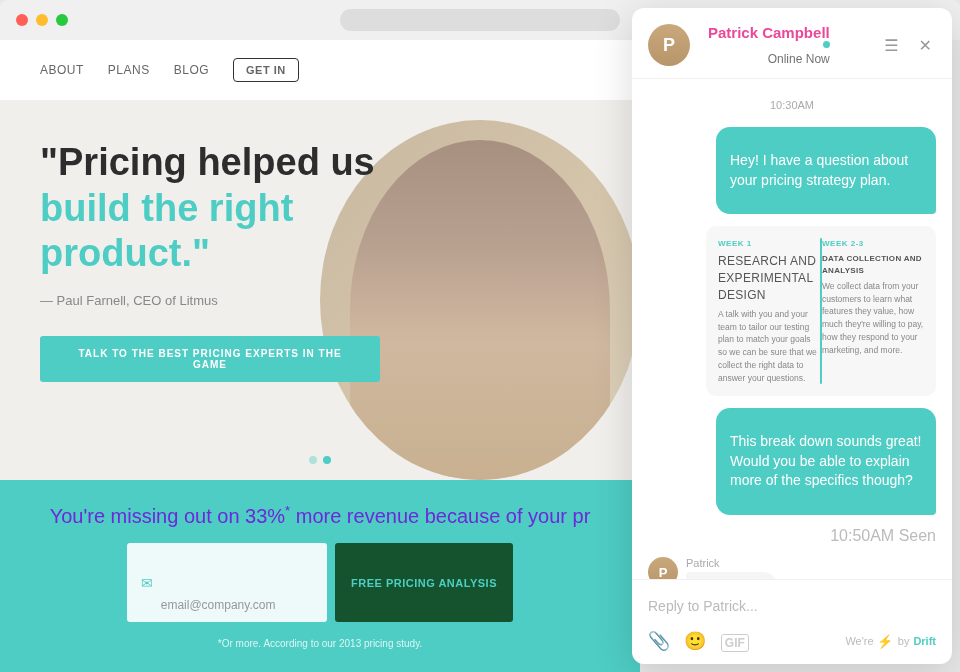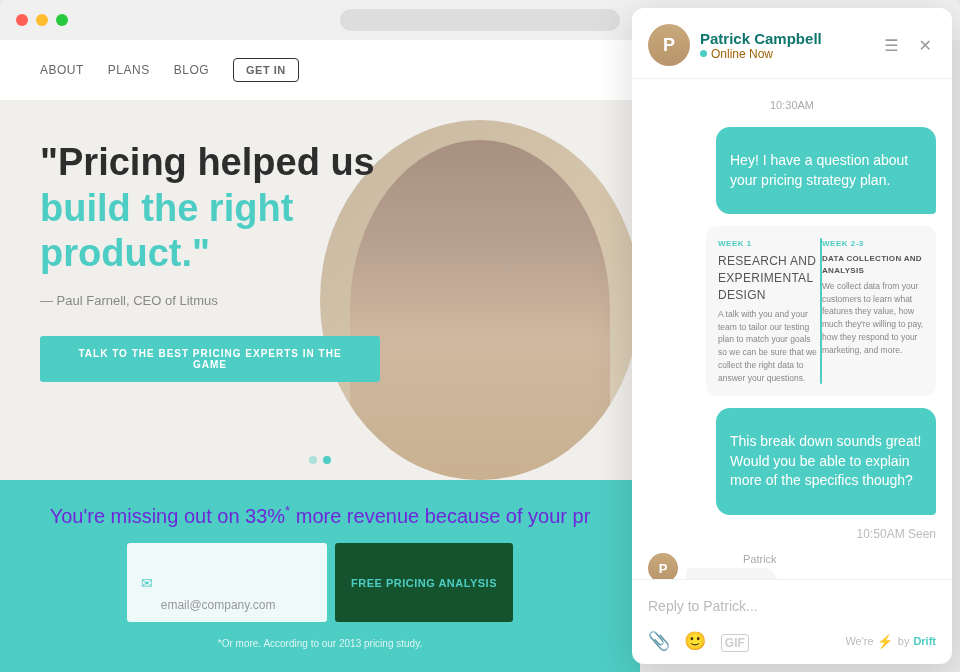--- a/index.html
+++ b/index.html
@@ -263,28 +263,30 @@
       display: flex;
       align-items: center;
       justify-content: center;
       color: white;
       font-size: 18px;
       font-weight: 600;
     }
     .chat-user-name {
       font-weight: 700;
       font-size: 15px;
-      color: #0f766e;
+      color: #ec4899;
+      margin-left: 8px;
     }
     .chat-user-status {
       font-size: 12px;
-      color: #a16207;
-      display: flex;
-      align-items: center;
+      color: #737373;
+      display: flex;
+      align-items: flex-end;
       gap: 4px;
+      flex-direction: column;
     }
     .status-dot {
       width: 7px;
       height: 7px;
       background: #4ecdc4;
       border-radius: 50%;
     }
     .chat-header-actions {
       display: flex;
       gap: 12px;
@@ -349,21 +351,21 @@
       letter-spacing: 0.5px;
       margin-bottom: 4px;
     }
     .msg-card-divider {
       width: 2px;
       background: #4ecdc4;
       border-radius: 1px;
       flex-shrink: 0;
     }
     .msg-seen {
-      font-size: 12px;
+      font-size: 16px;
       color: #bbb;
       align-self: flex-end;
     }
     .msg-bubble-agent-row {
       display: flex;
       align-items: flex-start;
       gap: 8px;
     }
     .msg-agent-avatar {
       width: 30px;
@@ -376,21 +378,20 @@
       align-items: center;
       justify-content: center;
       font-size: 13px;
       color: white;
       font-weight: 600;
     }
     .msg-agent-name {
       font-size: 11px;
       color: #aaa;
       margin-bottom: 3px;
-      text-align: right;
     }
     .msg-bubble-agent {
       background: #f5f5f5;
       border-radius: 4px 14px 14px 14px;
       padding: 10px 13px;
       font-size: 14px;
       color: #333;
       line-height: 1.4;
       max-width: 200px;
     }

